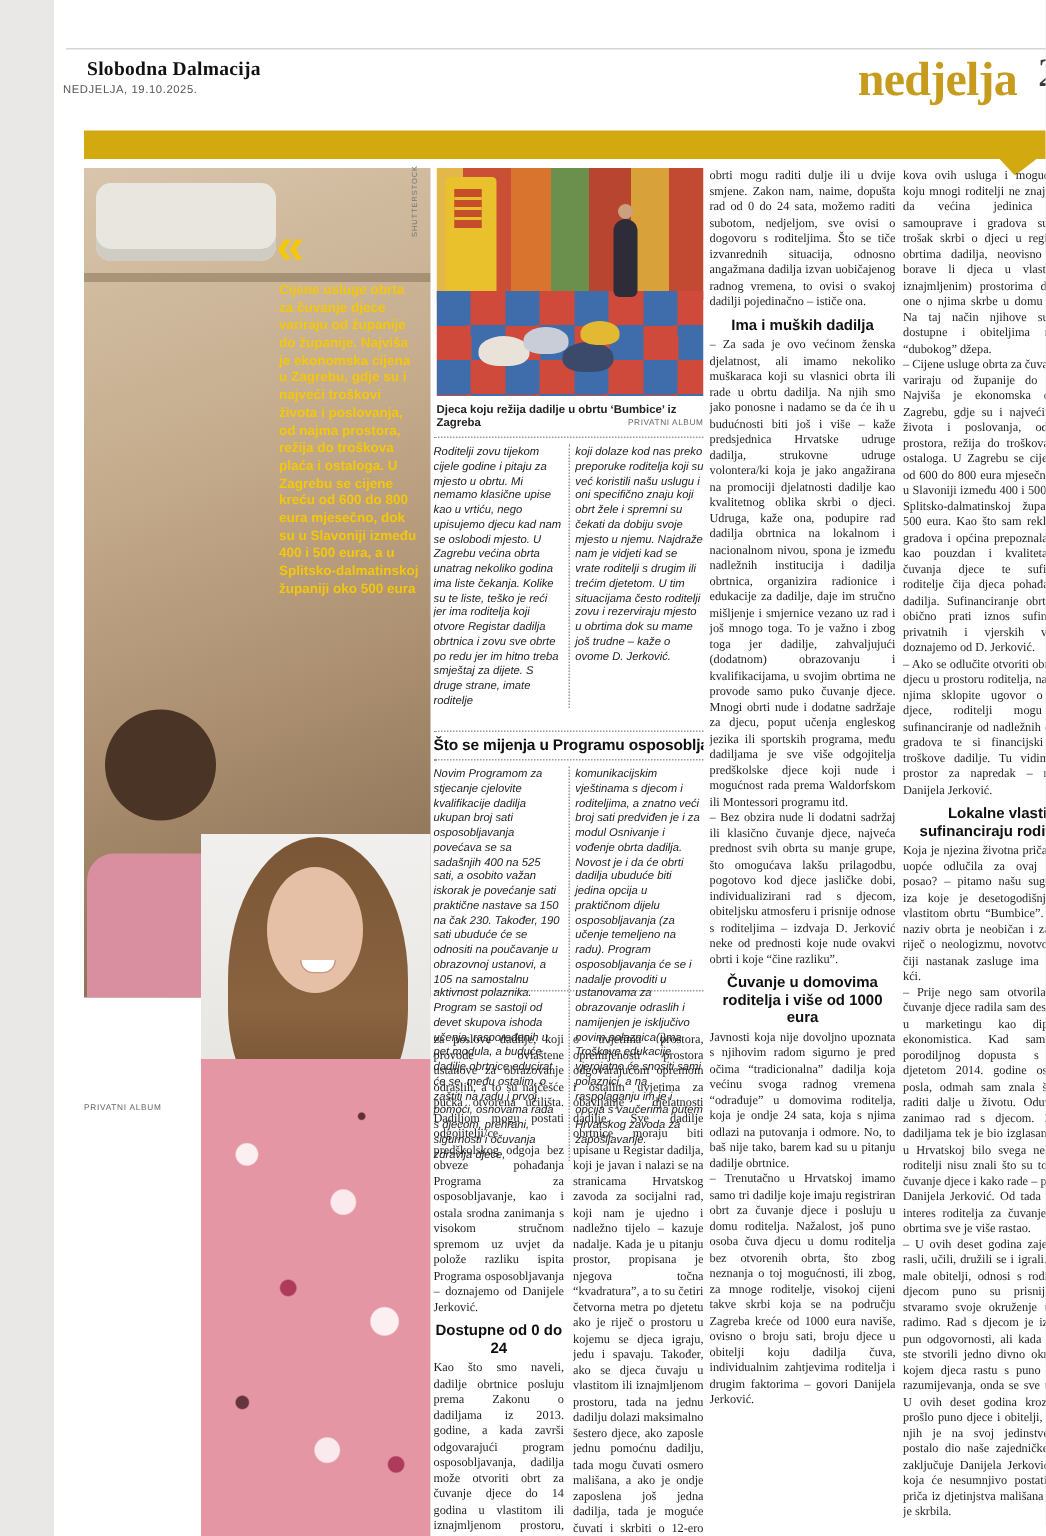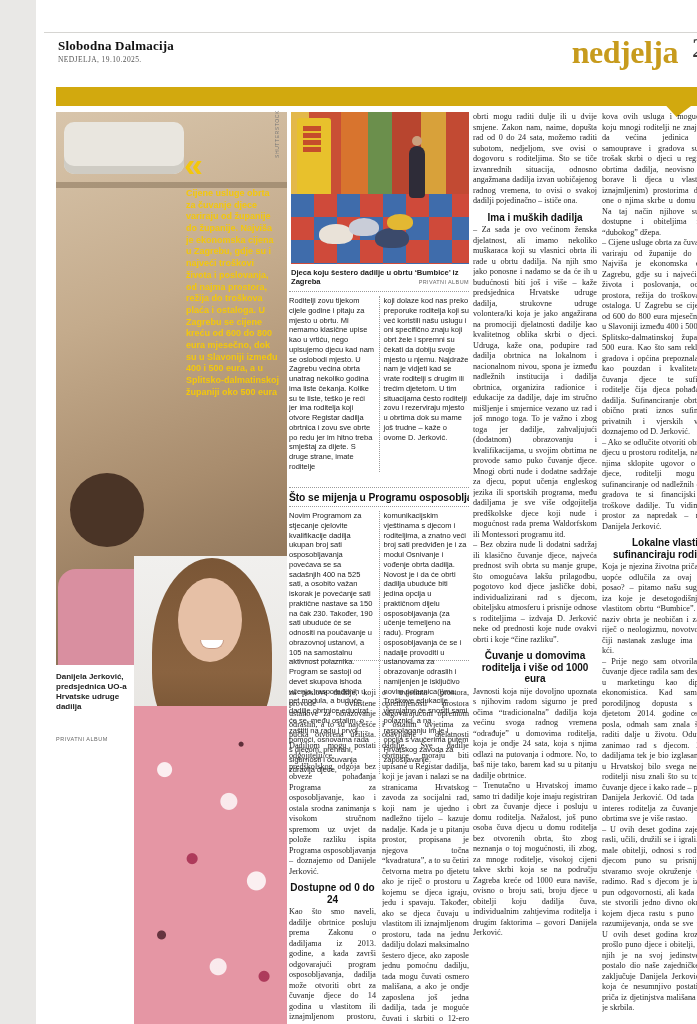--- a/index.html
+++ b/index.html
@@ -3,21 +3,21 @@
 <meta charset="utf-8">
 <style>
   html,body{margin:0;padding:0;background:#e9e8e6;}
   .page{position:relative;width:697px;height:1024px;background:#ffffff;overflow:hidden;
         font-family:"Liberation Serif",serif;color:#222;margin-left:36px;}
 
   
   .toprule{position:absolute;left:8px;right:8px;top:32px;border-top:1px solid #d6d5d2;}
   .masthead{position:absolute;left:22px;top:38px;font-family:"Liberation Serif",serif;
             font-weight:bold;font-size:13px;color:#111;letter-spacing:.2px;}
-  .dateline{position:absolute;left:22px;top:55px;font-family:Liberation Serif, serif;
+  .dateline{position:absolute;left:6px;top:55px;font-family:Liberation Sans, sans-serif;
             font-size:7.5px;color:#555;letter-spacing:.4px;}
   .seclogo{position:absolute;right:55px;top:34px;font-family:"Liberation Serif",serif;
            font-weight:bold;font-size:32px;color:#c79b1d;letter-spacing:-.5px;}
   .pagenum{position:absolute;right:14px;top:33px;font-family:"Liberation Serif",serif;
            font-size:27px;color:#3a3a3a;}
   .ybar{position:absolute;left:20px;top:87px;width:657px;height:19px;background:#d2a90e;}
   .ybar-tail{position:absolute;left:625px;top:106px;width:30px;height:11px;background:#d2a90e;
              clip-path:polygon(18% 0,100% 0,52% 100%);}
 
   
@@ -65,21 +65,21 @@
               font-family:"Liberation Sans",sans-serif;font-size:5.5px;color:#666;letter-spacing:.4px;}
 
   
   .box{position:absolute;left:253px;width:180px;border-top:1px dotted #9a9a9a;
        font-family:"Liberation Sans",sans-serif;}
   .box-title{font-weight:bold;color:#111;padding:4px 0 3px 0;border-bottom:1px dotted #9a9a9a;
              white-space:nowrap;overflow:hidden;}
   .bt1{font-size:13px;}
   .bt2{font-size:10.3px;letter-spacing:-.1px;}
   .box-cols{display:flex;gap:0;padding-top:4px;}
-  .bcol{width:86px;font-size:7.5px;line-height:1.3;color:#222;text-align:left;overflow:hidden;}
+  .bcol{width:86px;font-size:7.5px;line-height:1.3;color:#222;text-align:left;overflow:hidden;font-style:italic;}
   .bcol.first{padding-right:4px;border-right:1px dotted #9a9a9a;}
   .bcol.second{padding-left:4px;}
   .box-bottom{border-bottom:1px dotted #9a9a9a;}
 
   
   .col{position:absolute;top:112px;height:912px;overflow:hidden;font-size:8.2px;line-height:1.28;
        text-align:justify;color:#1e1e1e;}
   .col p{margin:0;}
   .sub{font-family:"Liberation Sans",sans-serif;font-weight:bold;font-size:10px;line-height:1.15;
        margin:5px 0 2px 0;color:#111;text-align:center;}
@@ -139,21 +139,21 @@
   <div class="photo-center">
     <div class="pc-wall"></div>
     <div class="pc-door"></div>
     <div class="pc-floor"></div>
     <div class="pc-kid pc-kid1"></div>
     <div class="pc-kid pc-kid2"></div>
     <div class="pc-kid pc-kid3"></div>
     <div class="pc-kid pc-kid4"></div>
     <div class="pc-girl"></div>
   </div>
-  <div class="caption">Djeca koju šestero dadilje u obrtu ‘Bumbice’ iz Zagreba</div>
+  <div class="caption">Djeca koju režija dadilje u obrtu ‘Bumbice’ iz Zagreba</div>
   <div class="cap-credit">PRIVATNI ALBUM</div>
 
   <div class="box" style="top:291px;height:188px;">
     <div class="box-cols">
       <div class="bcol first">Roditelji zovu tijekom cijele godine i pitaju za mjesto u obrtu. Mi nemamo klasične upise kao u vrtiću, nego upisujemo djecu kad nam se oslobodi mjesto. U Zagrebu većina obrta unatrag nekoliko godina ima liste čekanja. Kolike su te liste, teško je reći jer ima roditelja koji otvore Registar dadilja obrtnica i zovu sve obrte po redu jer im hitno treba smještaj za dijete. S druge strane, imate roditelje</div>
       <div class="bcol second">koji dolaze kod nas preko preporuke roditelja koji su već koristili našu uslugu i oni specifično znaju koji obrt žele i spremni su čekati da dobiju svoje mjesto u njemu. Najdraže nam je vidjeti kad se vrate roditelji s drugim ili trećim djetetom. U tim situacijama često roditelji zovu i rezerviraju mjesto u obrtima dok su mame još trudne – kaže o ovome D. Jerković.</div>
     </div>
   </div>
 
   <div class="box box-bottom" style="top:487px;height:172px;">
@@ -189,21 +189,20 @@
   <div class="col" style="left:566px;width:126px;">
     <p>kova ovih usluga i mogućnosti za koju mnogi roditelji ne znaju, a to je da većina jedinica lokalne samouprave i gradova sufinancira trošak skrbi o djeci u registriranim obrtima dadilja, neovisno o tome borave li djeca u vlastitim (ili iznajmljenim) prostorima dadilja ili one o njima skrbe u domu roditelja. Na taj način njihove su usluge dostupne i obiteljima ne tako “dubokog” džepa.</p>
     <p>– Cijene usluge obrta za čuvanje djece variraju od županije do županije. Najviša je ekonomska cijena u Zagrebu, gdje su i najveći troškovi života i poslovanja, od najma prostora, režija do troškova plaća i ostaloga. U Zagrebu se cijene kreću od 600 do 800 eura mjesečno, dok su u Slavoniji između 400 i 500 eura, a u Splitsko-dalmatinskoj županiji oko 500 eura. Kao što sam rekla, većina gradova i općina prepoznala je obrte kao pouzdan i kvalitetan oblik čuvanja djece te sufinanciraju roditelje čija djeca pohađaju obrte dadilja. Sufinanciranje obrta dadilja obično prati iznos sufinanciranja privatnih i vjerskih vrtića – doznajemo od D. Jerković.</p>
     <p>– Ako se odlučite otvoriti obrt i čuvati djecu u prostoru roditelja, nakon što s njima sklopite ugovor o čuvanju djece, roditelji mogu dobiti sufinanciranje od nadležnih općina ili gradova te si financijski olakšati troškove dadilje. Tu vidimo veliki prostor za napredak – naglašava Danijela Jerković.</p>
     <div class="sub">Lokalne vlasti sufinanciraju roditelje</div>
     <p>Koja je njezina životna priča, kako se uopće odlučila za ovaj izazovan posao? – pitamo našu sugovornicu, iza koje je desetogodišnji rad u vlastitom obrtu “Bumbice”. Već sam naziv obrta je neobičan i zapravo je riječ o neologizmu, novotvorenici za čiji nastanak zasluge ima i njezina kći.</p>
     <p>– Prije nego sam otvorila obrt za čuvanje djece radila sam deset godina u marketingu kao diplomirana ekonomistica. Kad sam nakon porodiljnog dopusta s drugim djetetom 2014. godine ostala bez posla, odmah sam znala što želim raditi dalje u životu. Oduvijek me zanimao rad s djecom. Zakon o dadiljama tek je bio izglasan, obrta je u Hrvatskoj bilo svega nekoliko, a roditelji nisu znali što su to obrti za čuvanje djece i kako rade – prisjeća se Danijela Jerković. Od tada do danas interes roditelja za čuvanje djece u obrtima sve je više rastao.</p>
     <p>– U ovih deset godina zajedno smo rasli, učili, družili se i igrali. Obrti su male obitelji, odnosi s roditeljima i djecom puno su prisniji. Same stvaramo svoje okruženje u kojima radimo. Rad s djecom je izazovan i pun odgovornosti, ali kada vidite da ste stvorili jedno divno okruženje u kojem djeca rastu s puno ljubavi i razumijevanja, onda se sve to isplati. U ovih deset godina kroz obrt je prošlo puno djece i obitelji, svako od njih je na svoj jedinstven način postalo dio naše zajedničke priče – zaključuje Danijela Jerković, dadilja koja će nesumnjivo postati dijelom priča iz djetinjstva mališana o kojima je skrbila.</p>
   </div>
 
-  <div class="pcaption">Danijela Jerković, predsjednica UO-a Hrvatske udruge dadilja</div>
   <div class="pcredit">PRIVATNI ALBUM</div>
   <div class="portrait">
     <div class="pt-hair"></div>
     <div class="pt-face"></div>
     <div class="pt-smile"></div>
     <div class="pt-blouse"></div>
   </div>
 
 </div>
 

